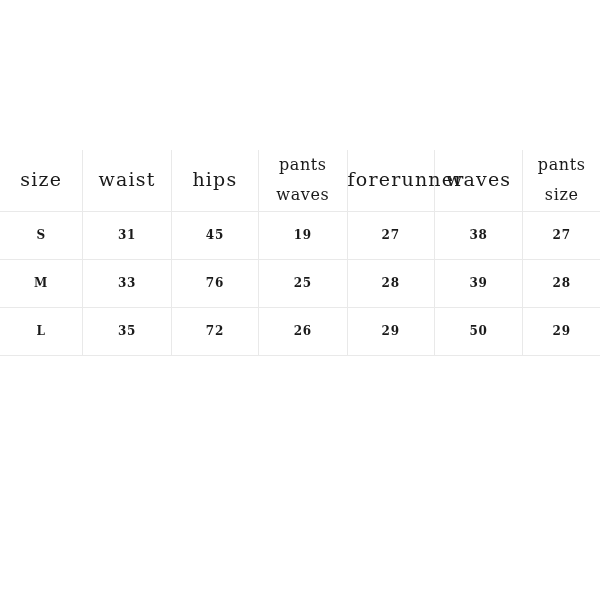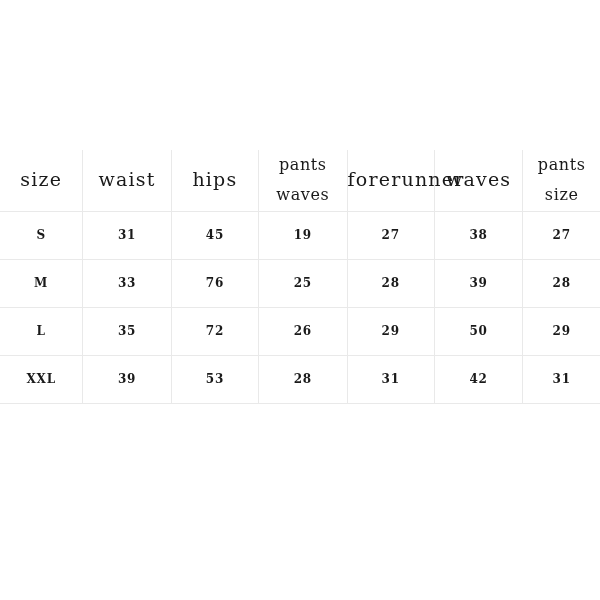--- a/index.html
+++ b/index.html
@@ -175,26 +175,17 @@
         <td>L</td>
         <td>35</td>
         <td>72</td>
         <td>26</td>
         <td>29</td>
         <td>50</td>
         <td>29</td>
       </tr>
 
 
-      <tr>
-        <td>XXL</td>
-        <td>39</td>
-        <td>53</td>
-        <td>28</td>
-        <td>31</td>
-        <td>42</td>
-        <td>31</td>
-      </tr>
 
     </tbody>
   </table>
 
 </div>
 
 </body></html>

